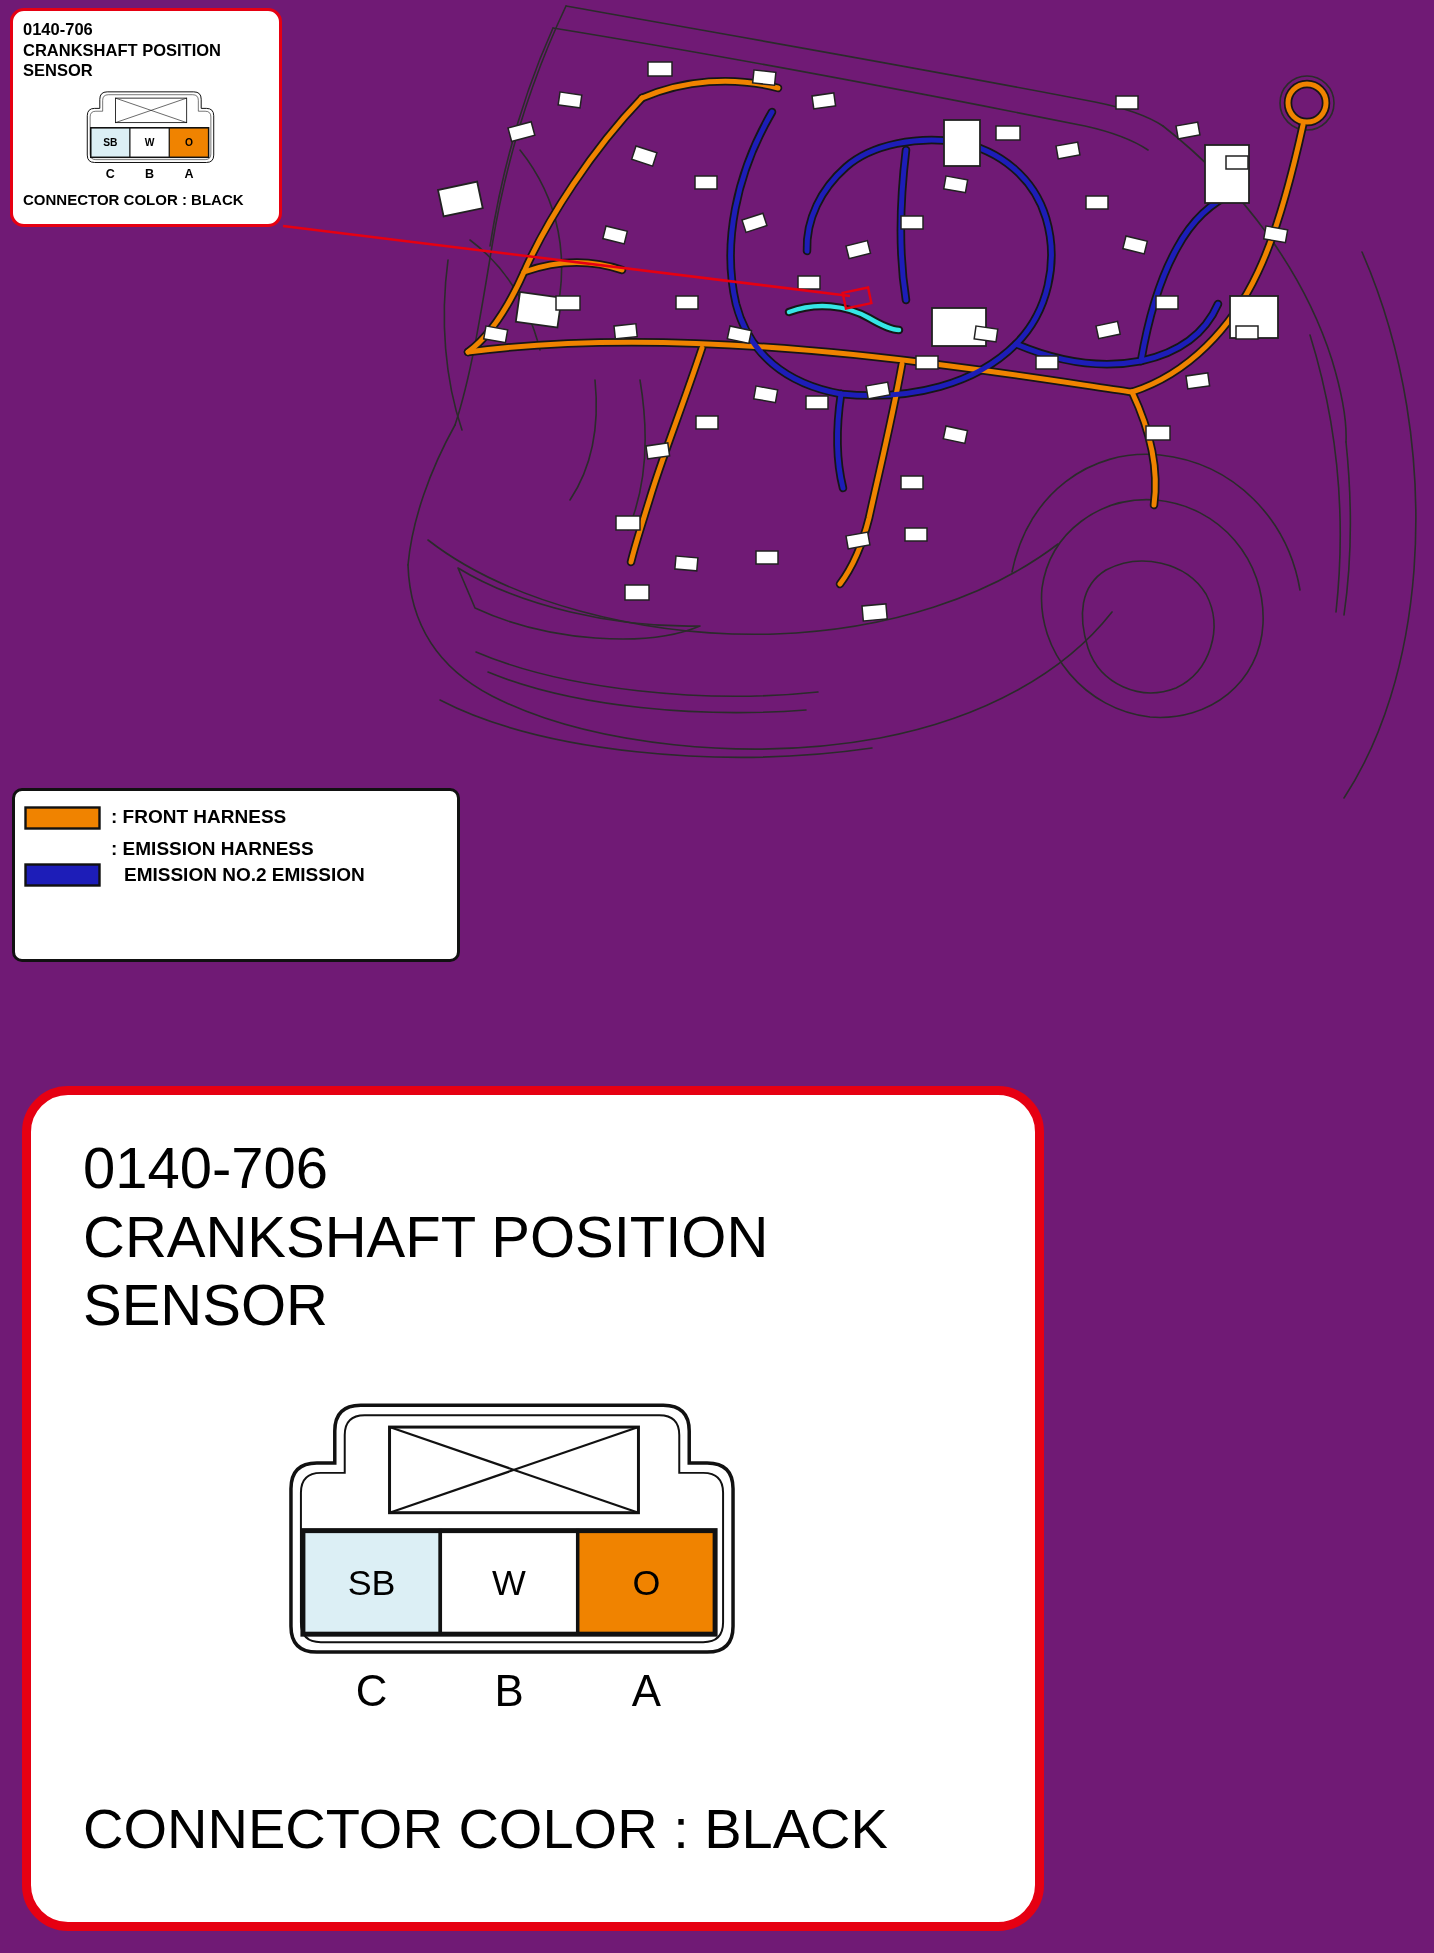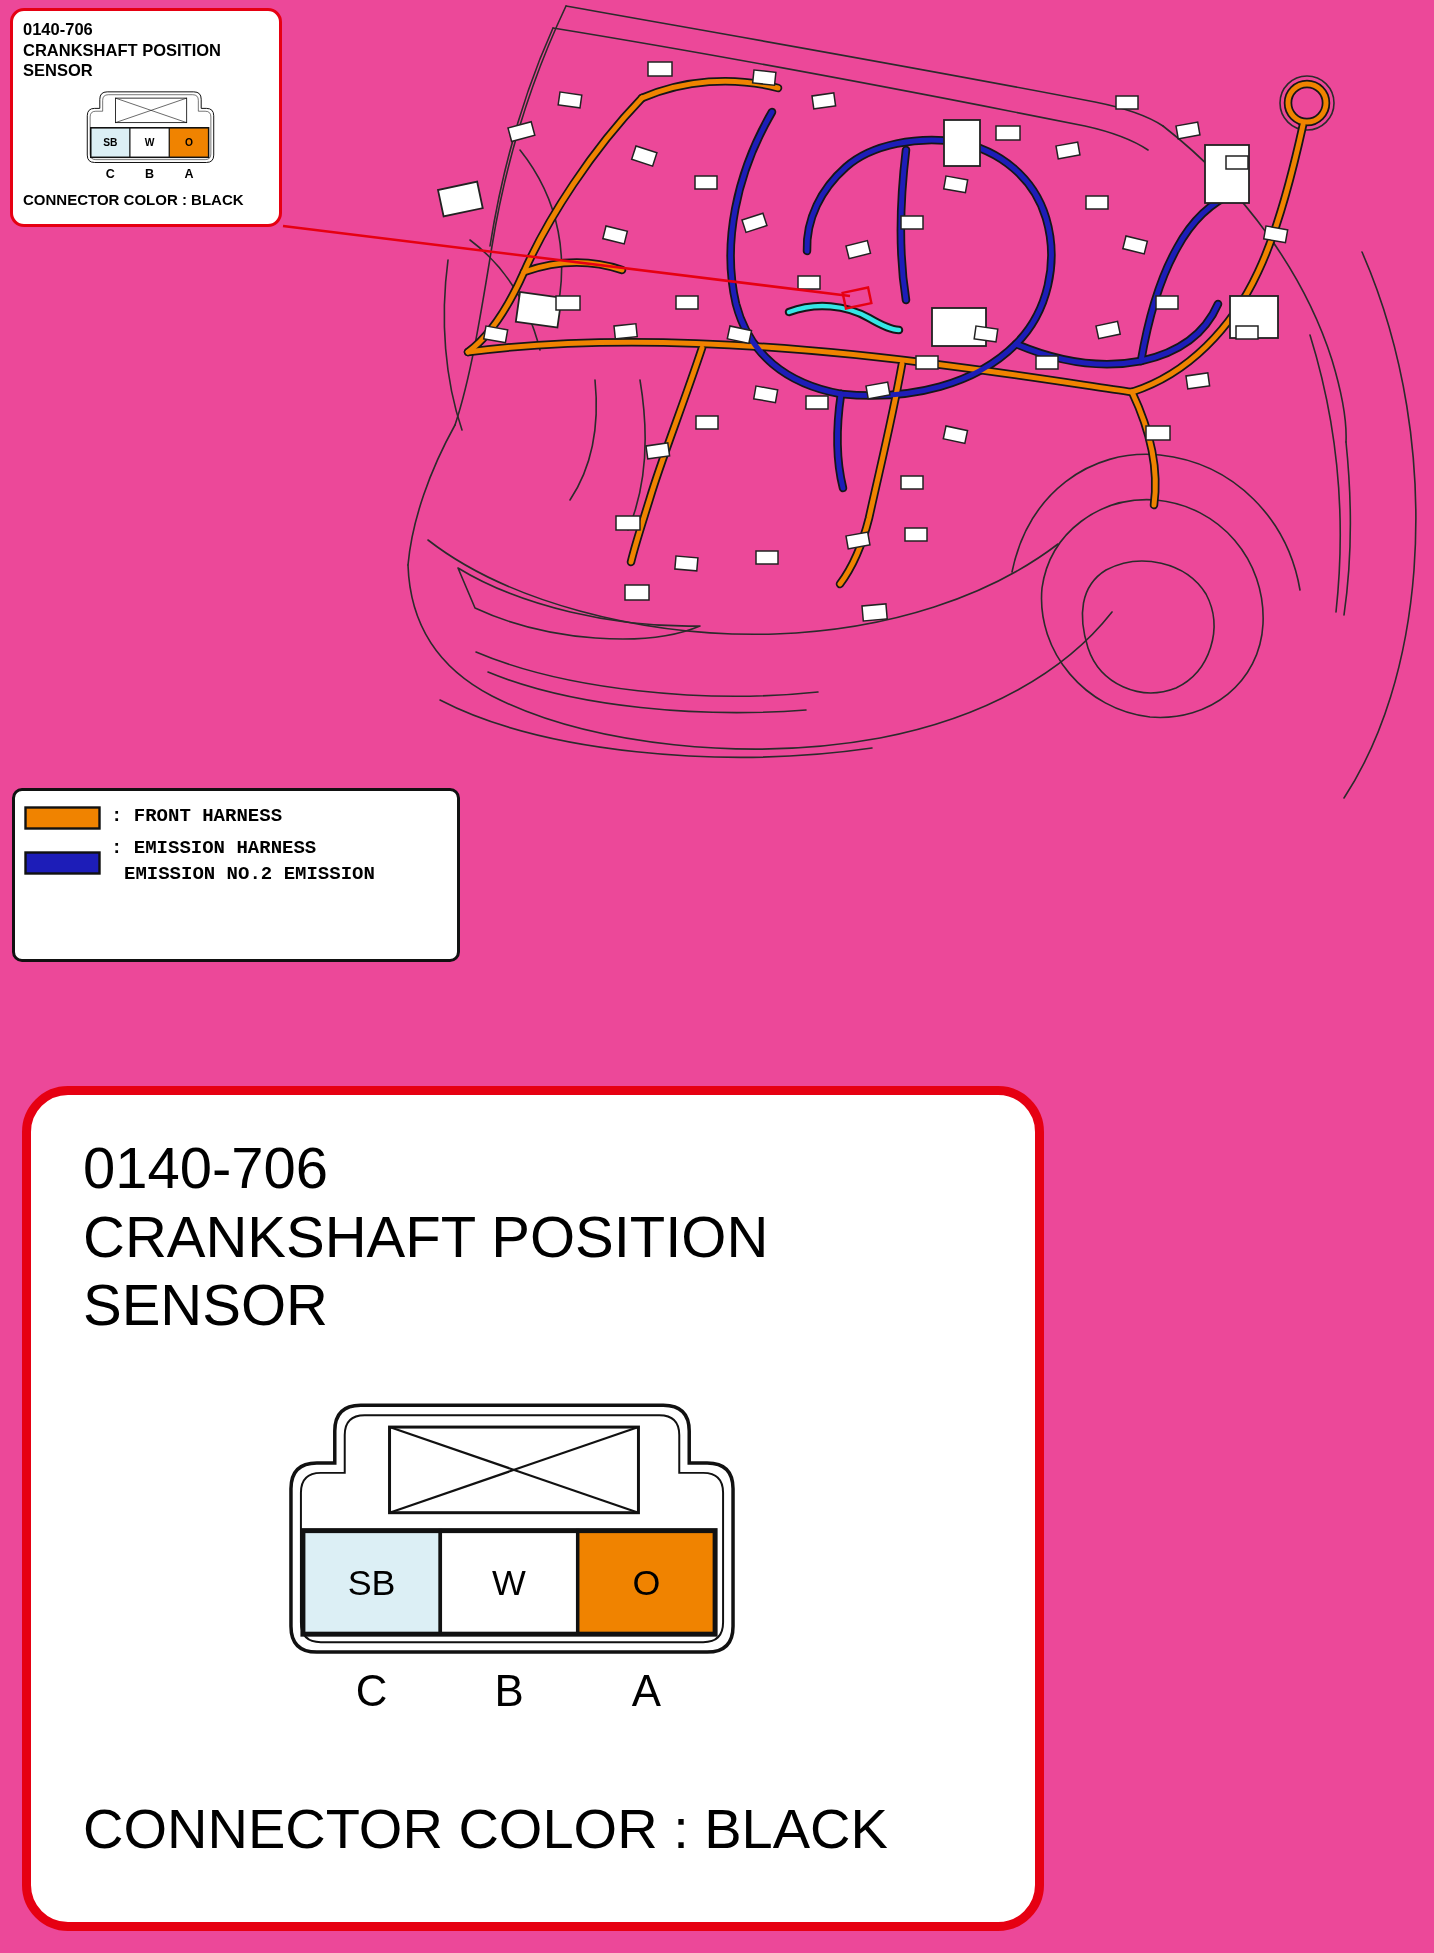--- a/index.html
+++ b/index.html
@@ -1,21 +1,21 @@
 <!DOCTYPE html>
 <html><head>
 <meta charset="utf-8">
 <style>
   * { margin:0; padding:0; box-sizing:border-box; }
   html,body { background:#fff; }
   body {
     width:1434px; height:1953px; position:relative;
     font-family:"Liberation Sans", sans-serif; color:#000;
   }
-  .page { position:absolute; inset:0; width:1434px; height:1953px; background:#ec4899; overflow:hidden; }
+  .page { position:absolute; inset:0; width:1434px; height:1953px; background:#701a75; overflow:hidden; }
 
   
   .car { position:absolute; left:0; top:0; }
   .body-ln { fill:none; stroke:#2b2b2b; stroke-width:1.6; stroke-linecap:round; stroke-linejoin:round; }
   .hu { fill:none; stroke:#161616; stroke-width:8.5; stroke-linecap:round; }
   .ho { fill:none; stroke:#f08300; stroke-width:5; stroke-linecap:round; }
   .hb { fill:none; stroke:#1d1db8; stroke-width:5; stroke-linecap:round; }
   .hc { fill:none; stroke:#35e6e6; stroke-width:4.5; stroke-linecap:round; }
   .cn { fill:#fff; stroke:#222; stroke-width:1.5; }
   .bigbox { fill:#fff; stroke:#222; stroke-width:1.8; }
@@ -30,21 +30,21 @@
   .c-code, .c-name { font-size:16.5px; font-weight:bold; line-height:1.25; }
   .conn.mini { display:block; margin:9px 0 0 62px; }
   .mini .plabel, .mini .tlabel { font-weight:bold; }
   .c-color { font-size:15px; font-weight:bold; margin-top:9px; }
 
   
   .legend {
     position:absolute; left:12px; top:788px; width:448px; height:174px;
     border:3px solid #111; border-radius:10px; background:#fff; padding:13px 0 0 9px;
   }
-  .lg-row { display:flex; align-items:center; margin-bottom:6px;font-family:Liberation Mono, monospace; }
+  .lg-row { display:flex; align-items:flex-end; margin-bottom:6px; }
   .swbox { flex:0 0 auto; margin-top:2px; }
   .sw { stroke:#111; stroke-width:2.4; }
   .lg-text { margin-left:10px; }
   .lg-label { font-size:19px; font-weight:bold; line-height:1.35; }
   .lg-line2 { padding-left:13px; }
 
   
   .detail {
     position:absolute; left:22px; top:1086px; width:1022px; height:845px;
     border:9px solid #e60012; border-radius:46px; background:#fff;

